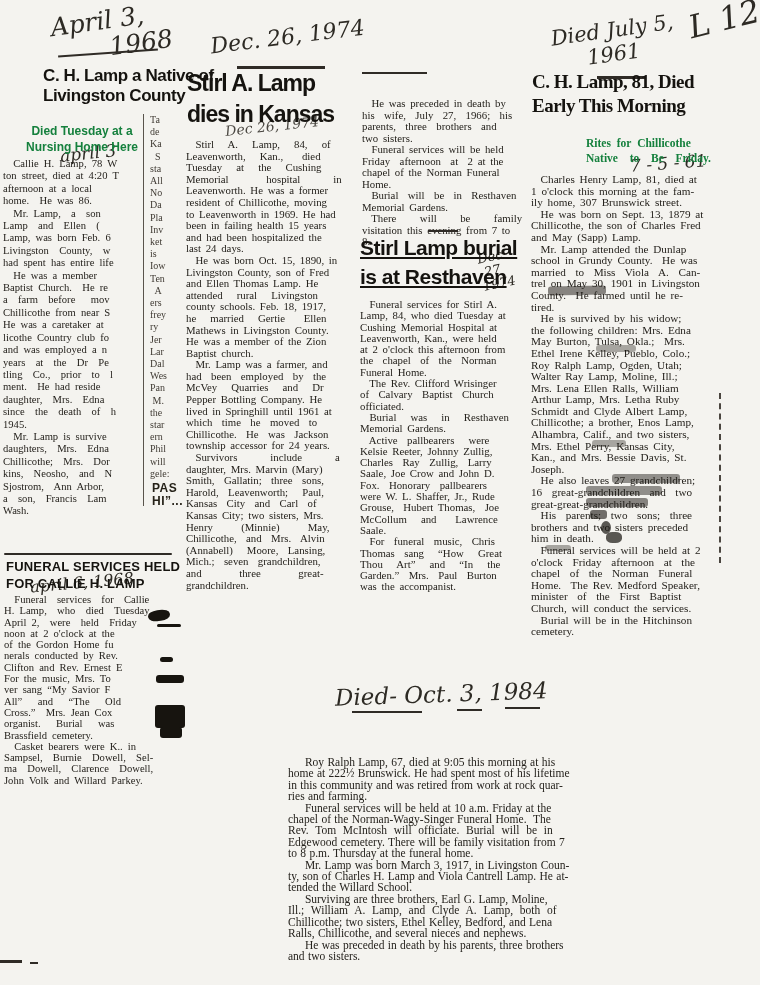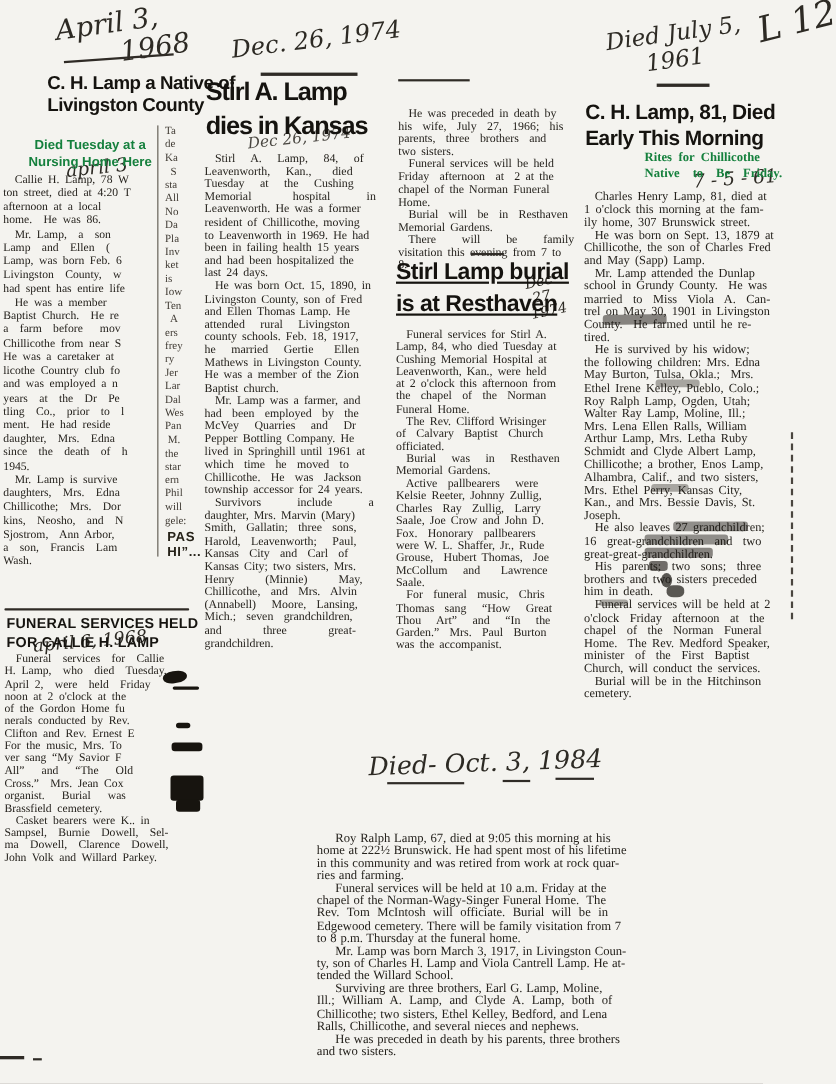--- a/index.html
+++ b/index.html
@@ -21,21 +21,21 @@
   #fun-head{left:6px;top:559px;font-size:13px;line-height:16.5px;letter-spacing:0.2px;}
   #fun-body{left:4px;top:594px;font-size:10.6px;line-height:11.3px;word-spacing:2.5px;}
   
   #c2-head{left:187px;top:68px;font-size:23px;line-height:31px;letter-spacing:-1px;}
   #c2-body{left:186px;top:139px;font-size:10.8px;line-height:11.6px;word-spacing:2px;}
   
   #c3-bodyA{left:362px;top:78px;font-size:10.8px;line-height:11.5px;word-spacing:2px;margin-top:20px;}
   #c3-head{left:360px;top:233px;font-size:21px;line-height:29px;letter-spacing:-0.5px;text-decoration:underline;}
   #c3-bodyB{left:360px;top:299px;font-size:10.8px;line-height:11.3px;word-spacing:2px;}
   
-  #c4-head{left:532px;top:91px;font-size:19px;line-height:23.5px;letter-spacing:-0.5px;}
+  #c4-head{left:532px;top:70px;font-size:19px;line-height:23.5px;letter-spacing:-0.5px;font-family:Liberation Serif, serif;}
   #c4-sub{left:565px;top:136px;font-size:11.5px;line-height:15px;word-spacing:3px;margin-left:21px;}
   #c4-body{left:531px;top:174px;font-size:11.2px;line-height:11.6px;word-spacing:2px;}
   
   #roy-head{left:285px;top:714px;width:300px;text-align:center;font-family:"Liberation Serif",serif;font-size:26px;line-height:36px;letter-spacing:1px;color:#12100d;}
   #roy-body{left:288px;top:757px;font-size:11.5px;line-height:11.4px;word-spacing:0.5px;}
   
   .hw{position:absolute;white-space:pre;font-family:"DejaVu Serif",serif;font-style:italic;color:#2d2a24;}
   #hw1{left:52px;top:6px;font-size:25px;line-height:27px;transform:rotate(-8deg);}
   #hw2{left:60px;top:143px;font-size:17px;transform:rotate(-6deg);}
   #hw3{left:210px;top:24px;font-size:22px;transform:rotate(-7deg);}

